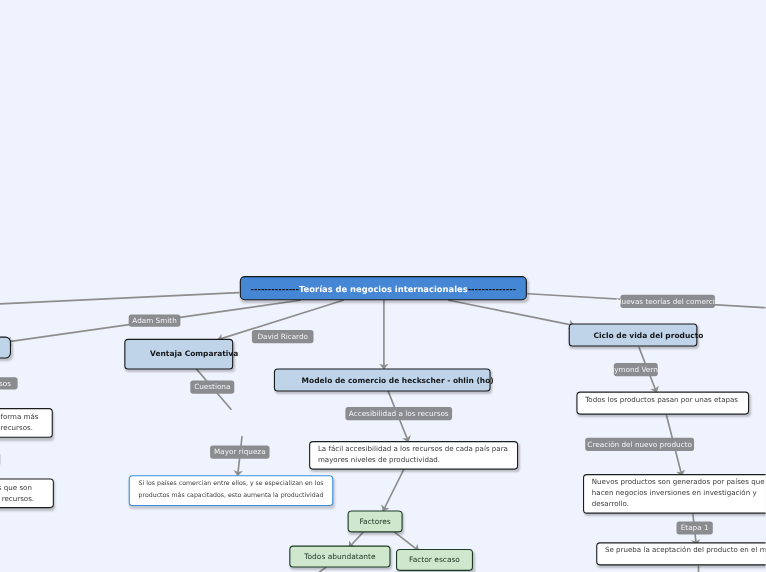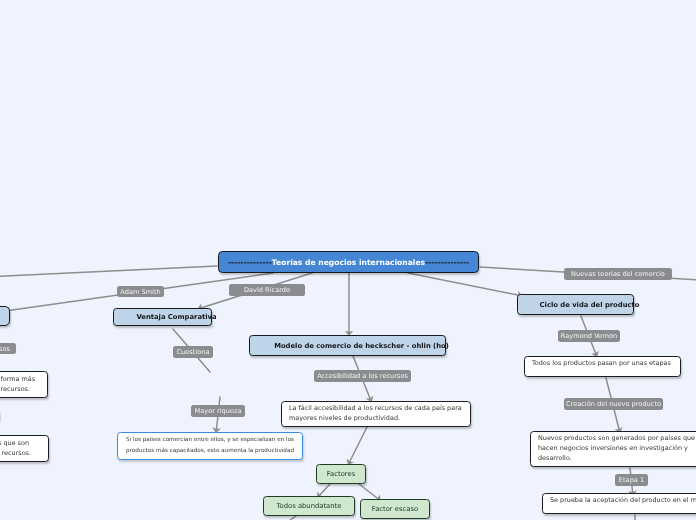--- a/index.html
+++ b/index.html
@@ -65,21 +65,21 @@
       <path d="M296,516 L289,521"></path>
     </g>
   </svg>
 
   <div class="node n-root" style="left:218px;top:251px;width:261px;height:22px">
     <span class="dash">--------------</span>
       <span>Teorías de negocios internacionales</span>
       <span class="dash">--------------</span>
   </div>
 
-  <div class="node n-blue" style="left:113px;top:308px;width:99px;height:18px">Ventaja Comparativa</div>
+  <div class="node n-blue" style="left:113px;top:308px;width:99px;height:28px">Ventaja Comparativa</div>
 
   <div class="node n-blue" style="left:-20px;top:306px;width:25px;height:20px;border-radius:0 5px 5px 0"></div>
 
 
   <div class="node n-bluebd" style="left:117px;top:432px;width:186px;height:28px">
     <span>Si los países comercian entre ellos, y se especializan en los</span><br>
     <span>productos más capacitados, esto aumenta la productividad</span>
   </div>
 
   <div class="clipbox" style="left:-72px;top:371px;width:120px;height:27px">
@@ -112,23 +112,23 @@
     <span>Nuevos productos son generados por países que</span><br>
     <span>hacen negocios inversiones en investigación y</span><br>
     <span>desarrollo.</span>
   </div>
 
   <div class="node n-white" style="left:542px;top:493px;width:186px;height:21px">
     <span>Se prueba la aceptación del producto en el m</span>
   </div>
 
   <div class="elabel" style="left:117px;top:286px;width:47px;height:11px">Adam Smith</div>
-  <div class="elabel" style="left:229px;top:284px;width:76px;height:12px">David Ricardo</div>
-  <div class="elabel" style="left:564px;top:268px;width:108px;height:12px">Nuevas teorías del comercio</div>
+  <div class="elabel" style="left:229px;top:300px;width:56px;height:12px">David Ricardo</div>
+  <div class="elabel" style="left:564px;top:268px;width:86px;height:12px">Nuevas teorías del comercio</div>
   <div class="elabel" style="left:173px;top:346px;width:40px;height:12px">Cuestiona</div>
   <div class="elabel" style="left:191px;top:405px;width:54px;height:12px">Mayor riqueza</div>
   <div class="elabel" style="left:314px;top:370px;width:97px;height:12px">Accesibilidad a los recursos</div>
-  <div class="elabel" style="left:558px;top:330px;width:62px;height:12px">Raymond Vernon</div>
-  <div class="elabel" style="left:564px;top:398px;width:99px;height:12px">Creación del nuevo producto</div>
+  <div class="elabel" style="left:558px;top:330px;width:40px;height:12px">Raymond Vernon</div>
+  <div class="elabel" style="left:532px;top:398px;width:99px;height:12px">Creación del nuevo producto</div>
   <div class="elabel" style="left:615px;top:474px;width:33px;height:12px">Etapa 1</div>
   <div class="elabel" style="left:-46px;top:412px;width:47px;height:11px;opacity:.28"></div>
   <div class="elabel" style="left:-24px;top:343px;width:40px;height:11px">recursos</div>
 </div>
 
 </body></html>

